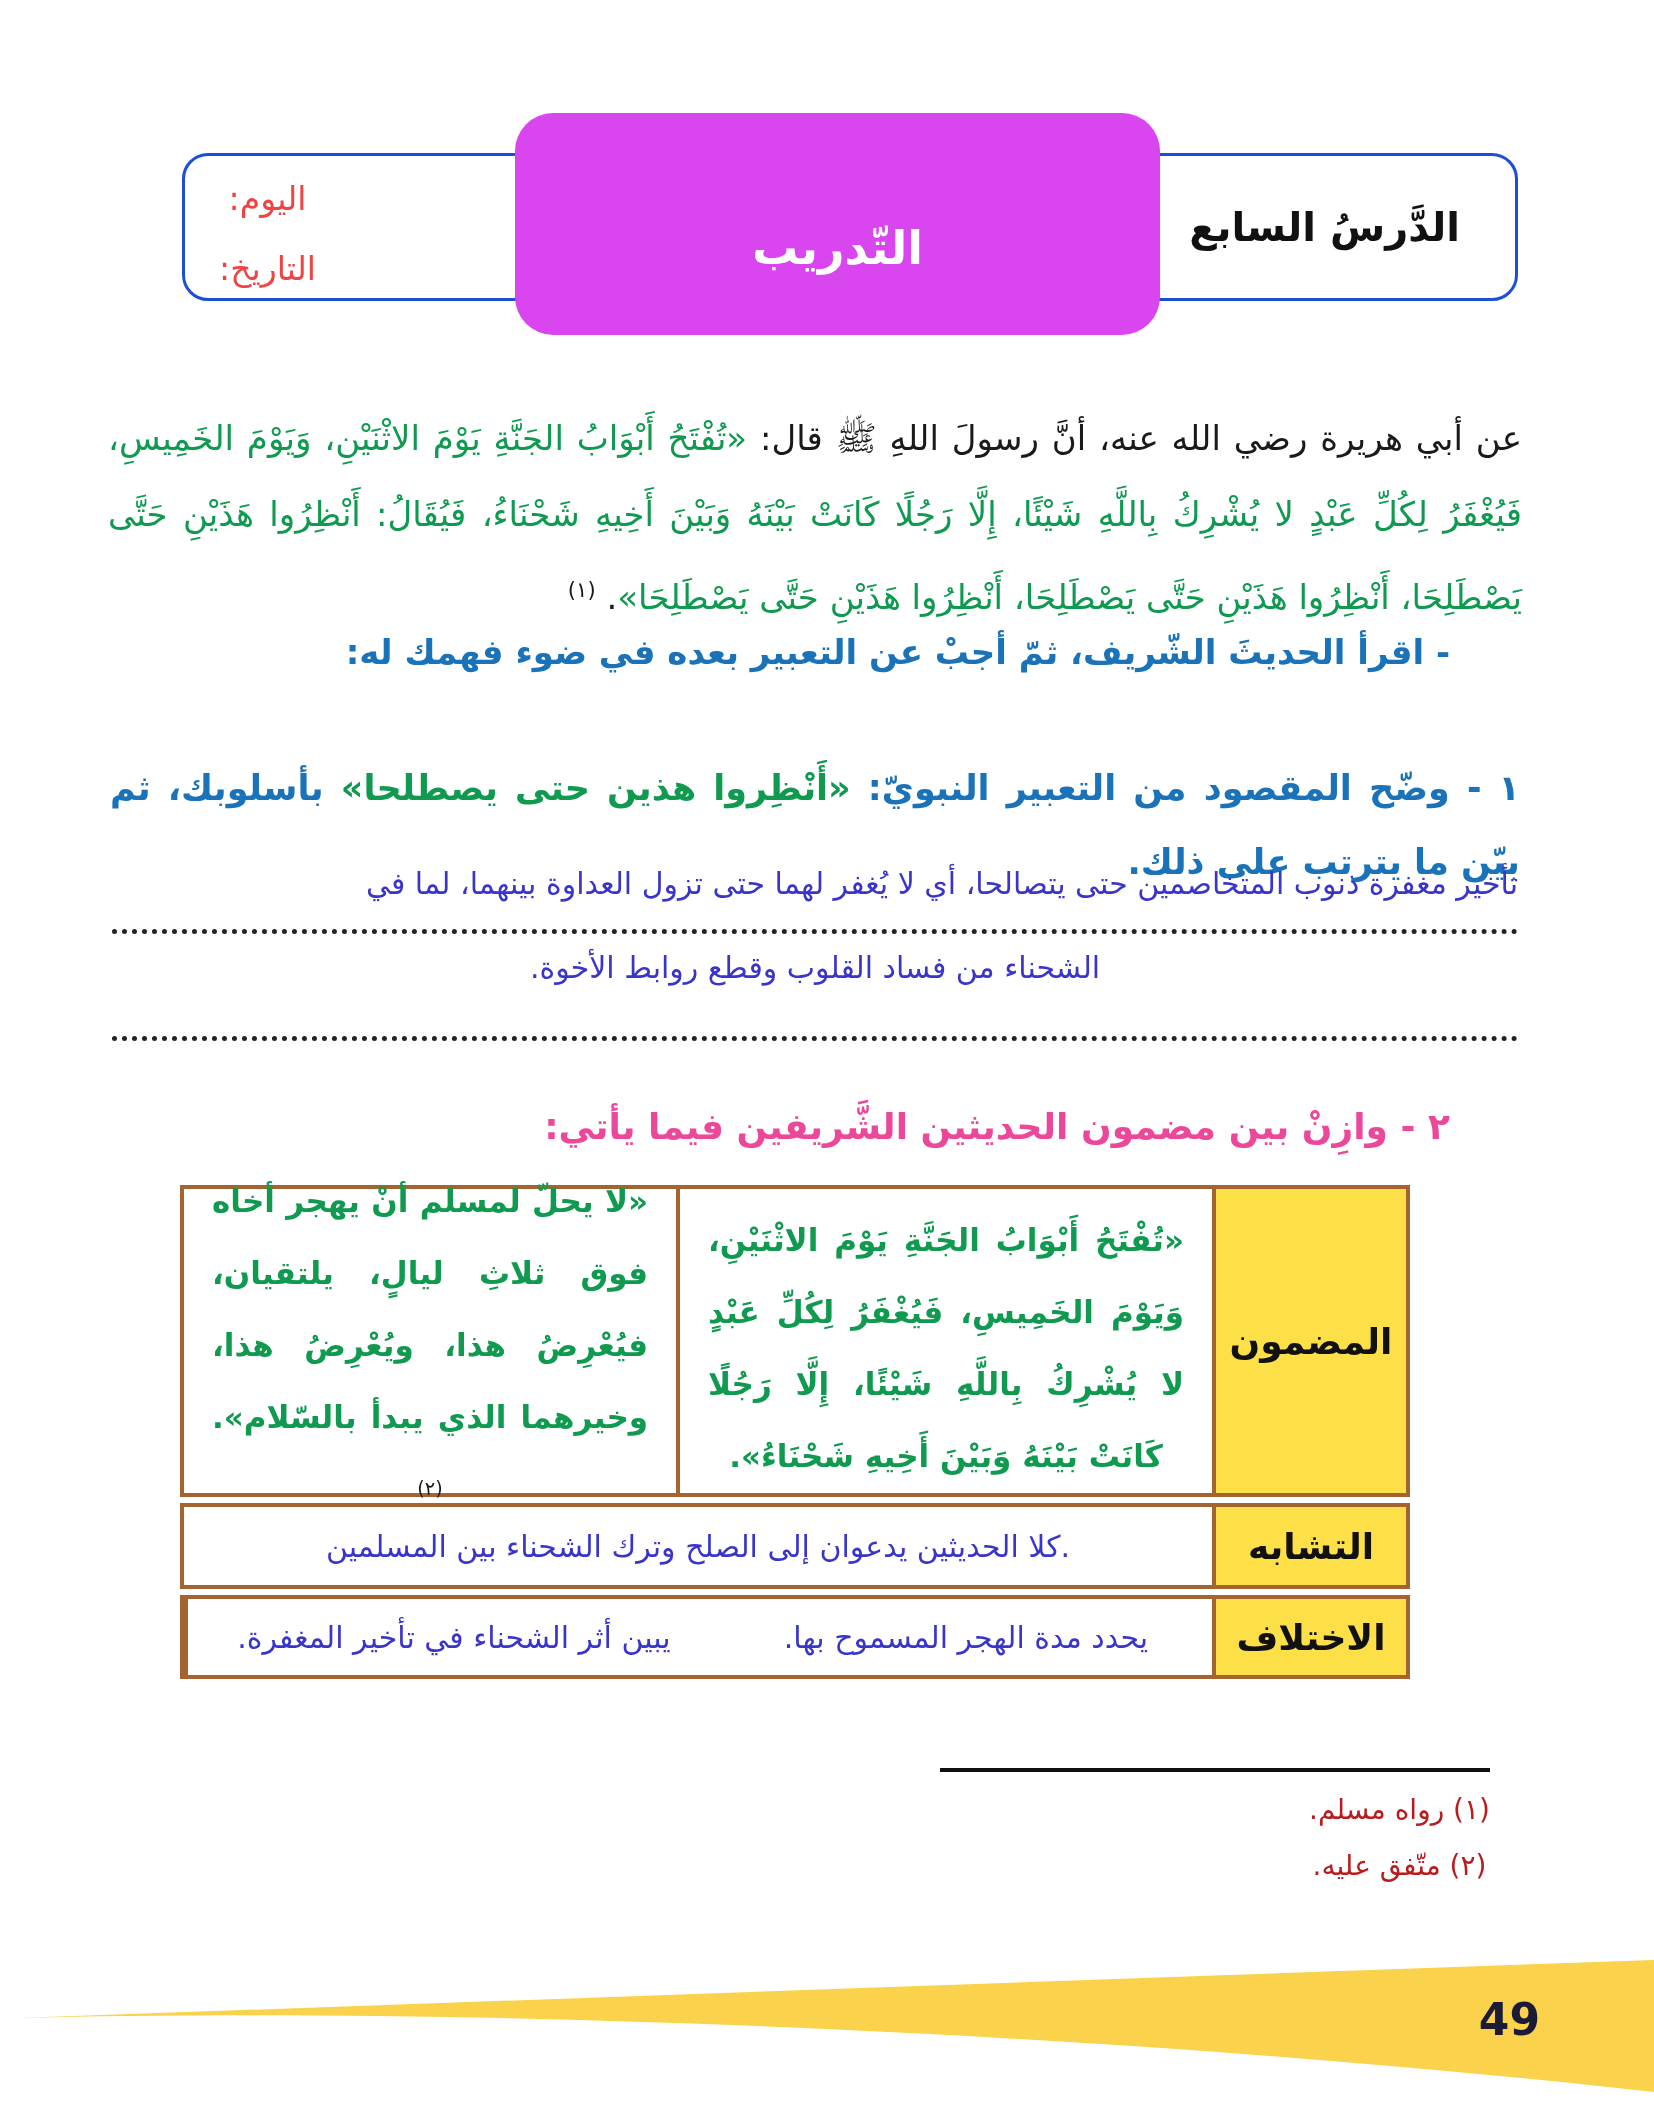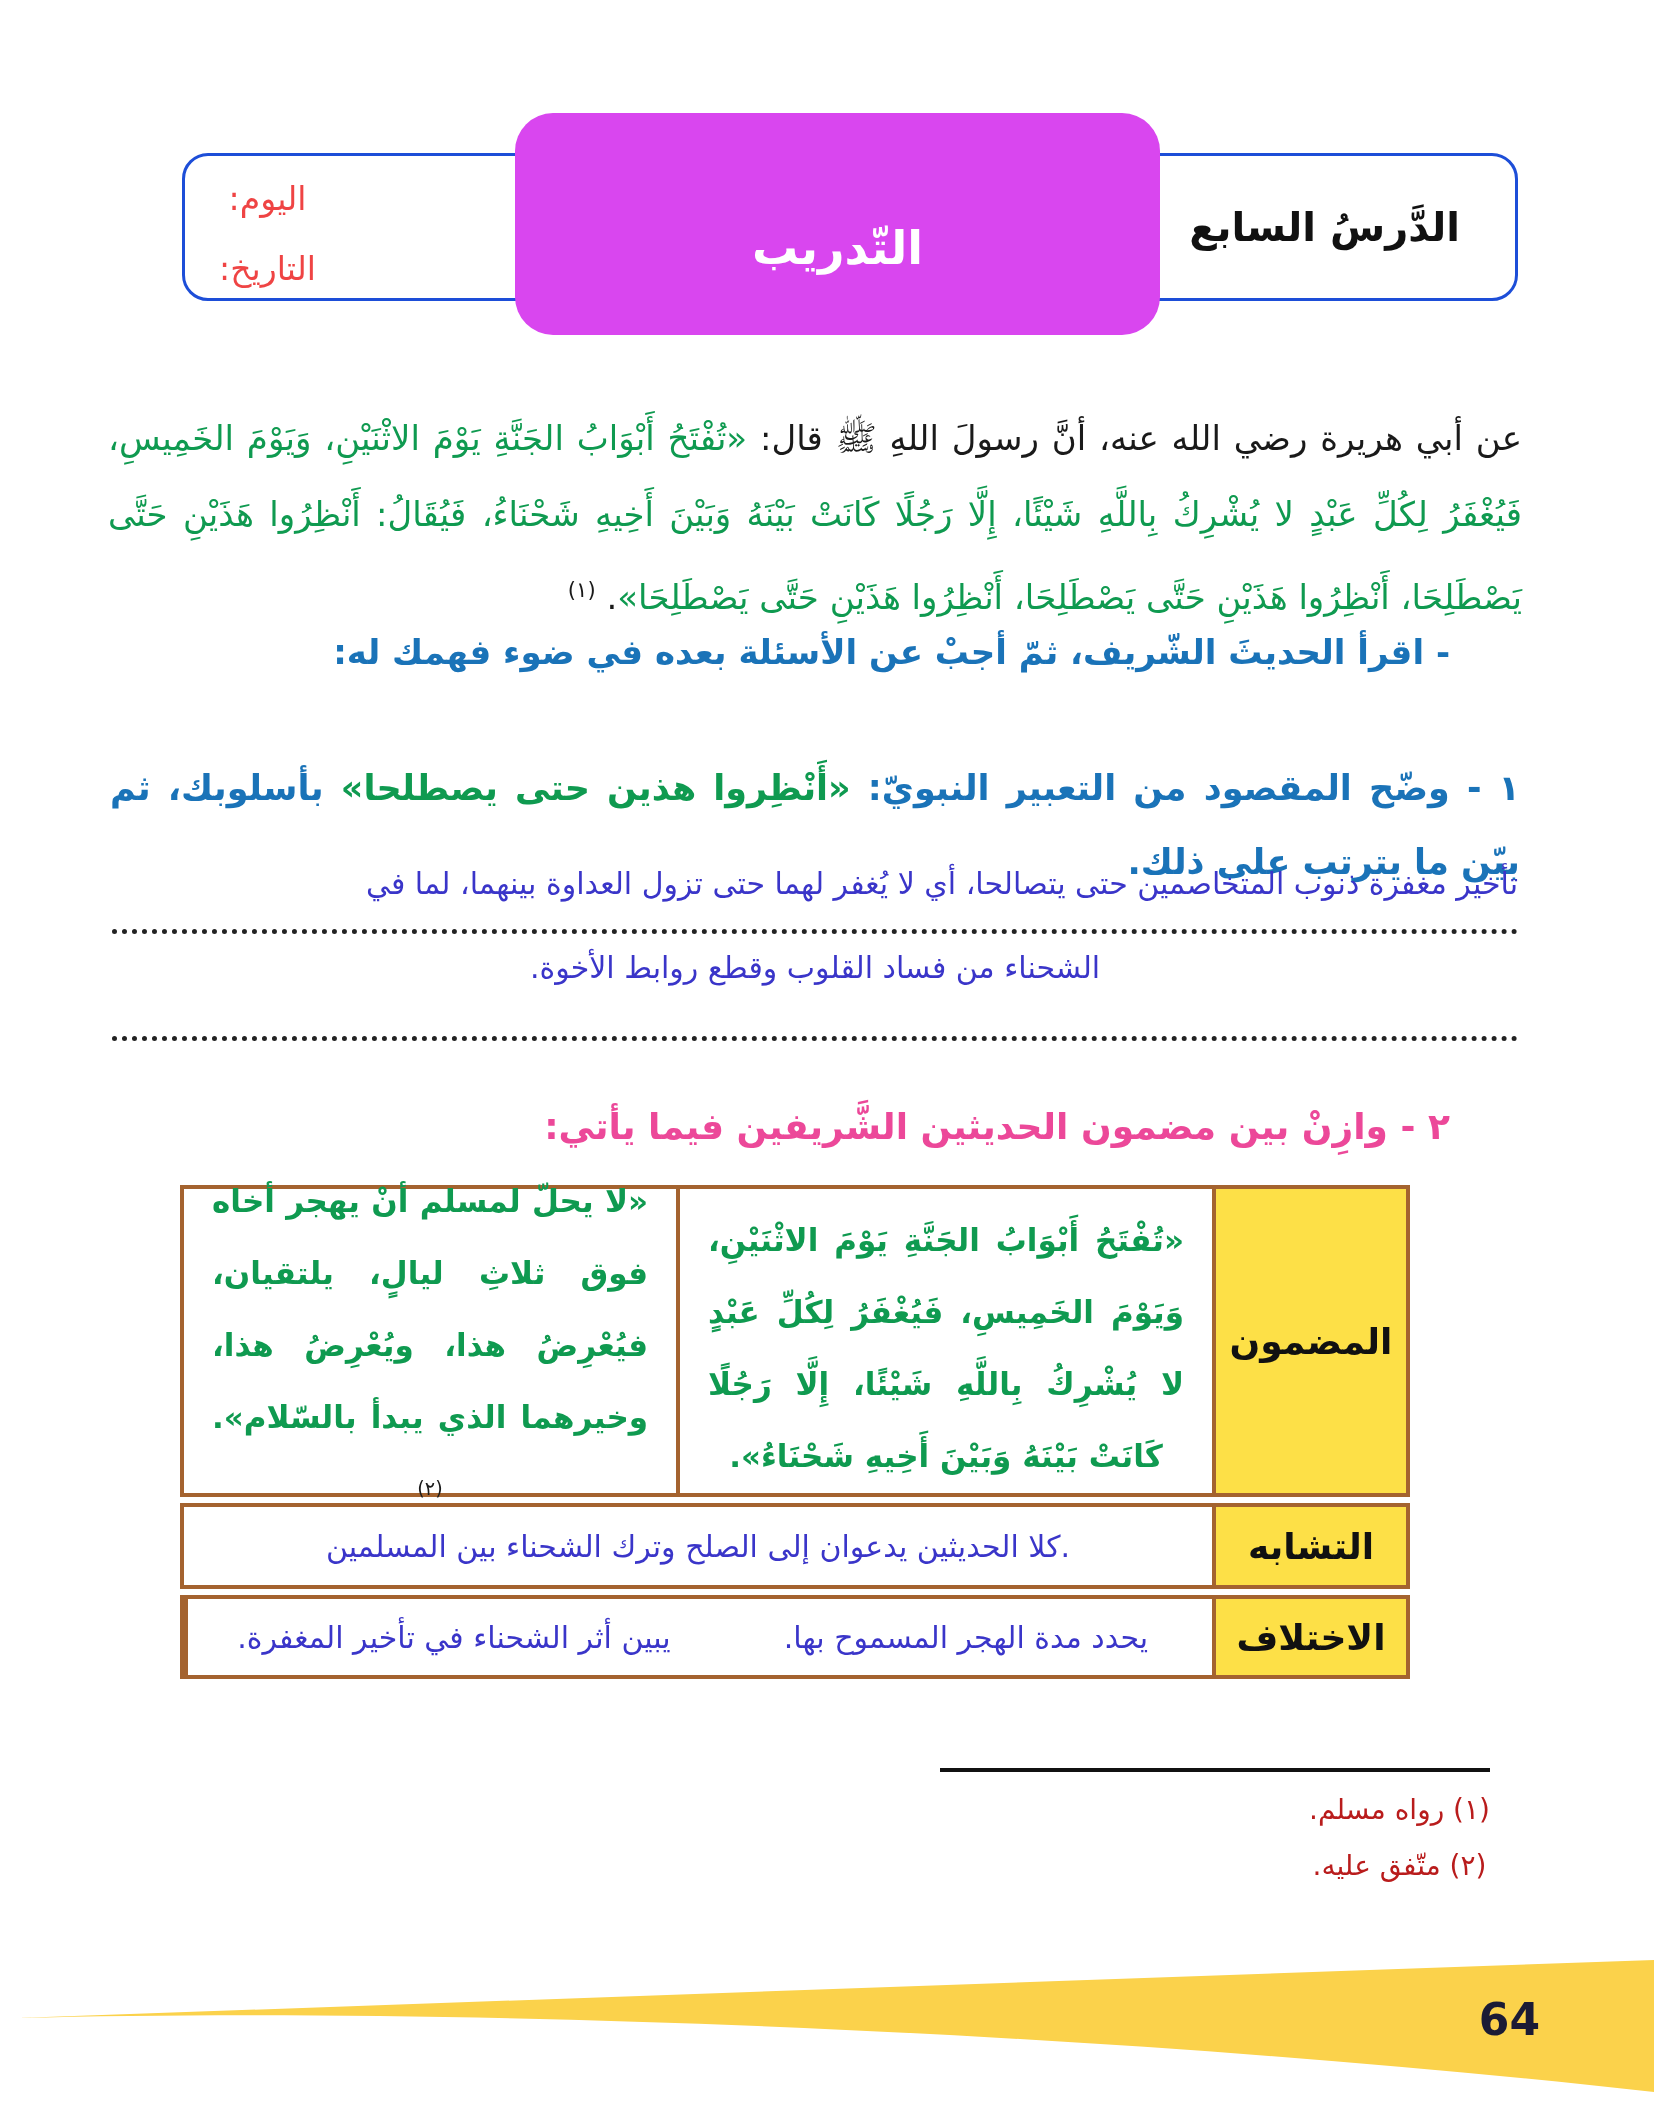--- a/index.html
+++ b/index.html
@@ -120,21 +120,21 @@
   <div class="daydate">
     <div>اليوم:</div>
     <div>التاريخ:</div>
   </div>
   <div class="section-box">
     <div class="section-title">التّدريب</div>
   </div>
 
   <p class="hadith"><span>عن أبي هريرة رضي الله عنه، أنَّ رسولَ اللهِ </span><span>ﷺ</span><span> قال: </span><span class="green">«تُفْتَحُ أَبْوَابُ الجَنَّةِ يَوْمَ الاثْنَيْنِ، وَيَوْمَ الخَمِيسِ، فَيُغْفَرُ لِكُلِّ عَبْدٍ لا يُشْرِكُ بِاللَّهِ شَيْئًا، إِلَّا رَجُلًا كَانَتْ بَيْنَهُ وَبَيْنَ أَخِيهِ شَحْنَاءُ، فَيُقَالُ: أَنْظِرُوا هَذَيْنِ حَتَّى يَصْطَلِحَا، أَنْظِرُوا هَذَيْنِ حَتَّى يَصْطَلِحَا، أَنْظِرُوا هَذَيْنِ حَتَّى يَصْطَلِحَا»</span><span>. </span><span class="fn-ref">(١)</span></p>
 
-  <div class="instruction">- اقرأ الحديثَ الشّريف، ثمّ أجبْ عن الأسئلة بعده في ضوء فهمك له:</div>
+  <div class="instruction">- اقرأ الحديثَ الشّريف، ثمّ أجبْ عن التعبير بعده في ضوء فهمك له:</div>
 
   <p class="q1"><span>١ - </span><span>وضّح المقصود من التعبير النبويّ: </span><span class="green">«أَنْظِروا هذين حتى يصطلحا»</span><span> بأسلوبك، ثم بيّن ما يترتب على ذلك.</span></p>
 
   <div class="answer1">تأخير مغفرة ذنوب المتخاصمين حتى يتصالحا، أي لا يُغفر لهما حتى تزول العداوة بينهما، لما في</div>
   <div class="answer2">الشحناء من فساد القلوب وقطع روابط الأخوة.</div>
   <div class="dotline2"></div>
 
   <div class="q2"><span>٢ - </span><span>وازِنْ بين مضمون الحديثين الشَّريفين فيما يأتي:</span></div>
 
   <div class="cmp-table">
@@ -166,15 +166,15 @@
 
   <div class="foot-rule"></div>
   <div class="footnotes">
     <div>(١) رواه مسلم.</div>
     <div>(٢) متّفق عليه.</div>
   </div>
 
   <svg class="swoosh" viewBox="0 0 1654 170" preserveAspectRatio="none">
     <path d="M18,62 L1654,4 L1654,136 C1120,76 470,50 18,62 Z" fill="#FBD24B"></path>
   </svg>
-  <div class="page-num">64</div>
+  <div class="page-num">49</div>
 
 </div>
 
 </body></html>

